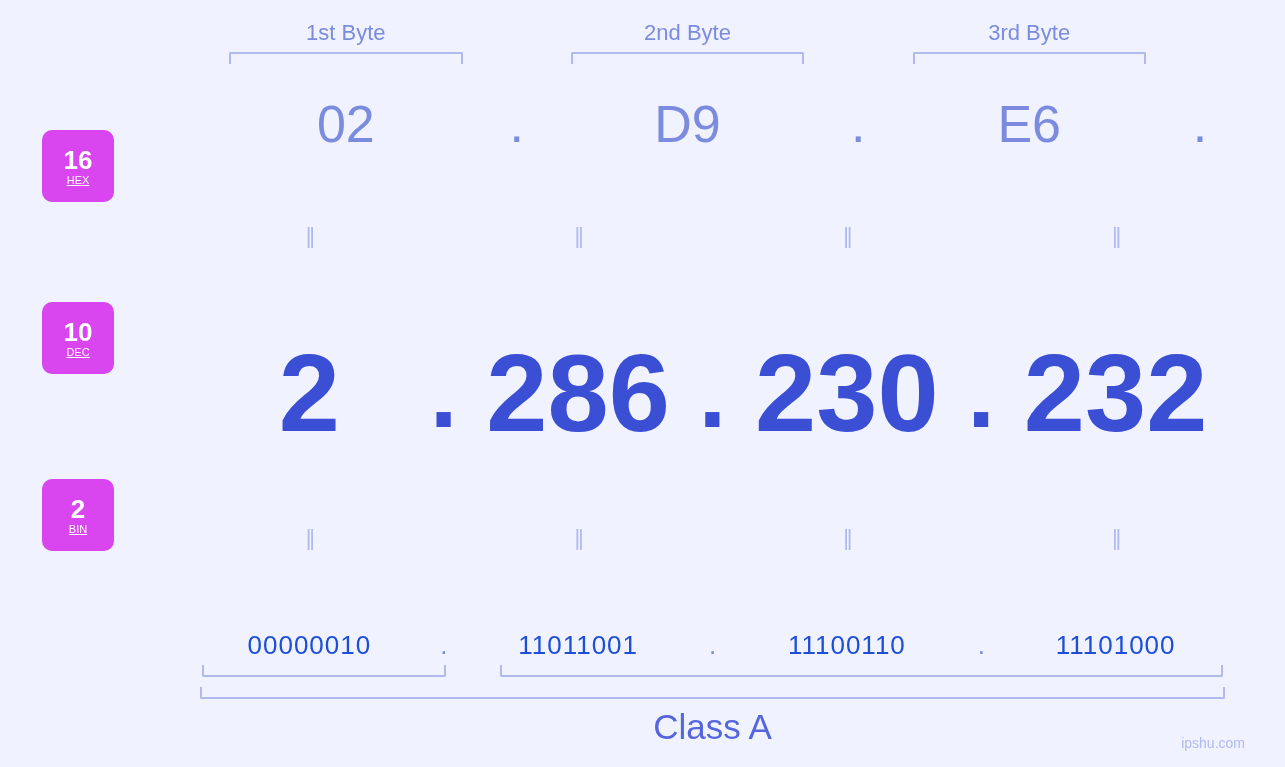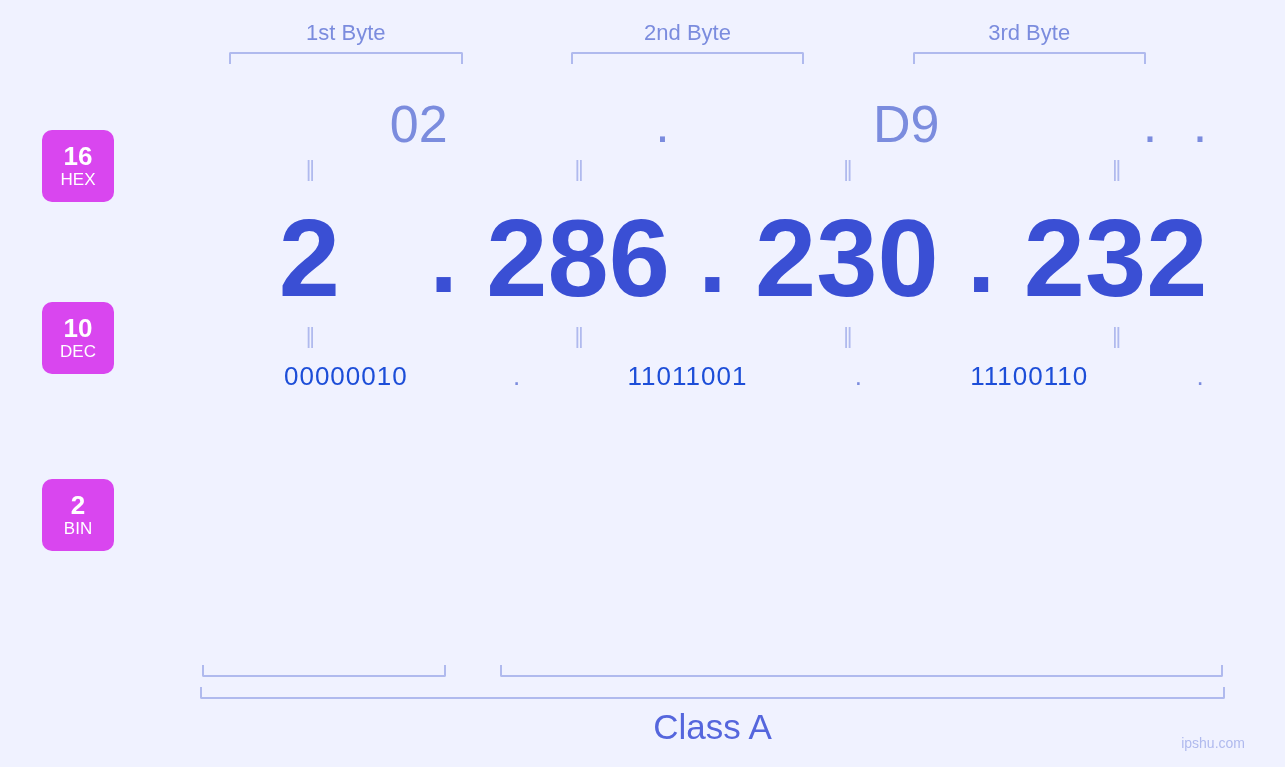--- a/index.html
+++ b/index.html
@@ -74,31 +74,33 @@
       margin-bottom: 0;
     }
 
     .badge-num {
       font-size: 26px;
       font-weight: bold;
       line-height: 1.1;
     }
 
     .badge-label {
-      font-size: 17px;
+      font-size: 11px;
       font-weight: normal;
+      text-decoration: underline;
     }
 
     
     .rows-area {
       display: flex;
       flex-direction: column;
       width: 100%;
       padding-left: 140px;
       flex: 1;
+      justify-content: space-between;
     }
 
     .ip-row {
       display: flex;
       align-items: center;
       justify-content: flex-start;
       width: 100%;
       position: relative;
     }
 
@@ -316,20 +318,23 @@
       </div>
       <div class="dot-cell">
         <span class="dot-hex">.</span>
       </div>
       <div class="cell">
         <span class="hex-value">D9</span>
       </div>
       <div class="dot-cell">
         <span class="dot-hex">.</span>
       </div>
+      <div class="cell">
+        <span class="hex-value">E6</span>
+      </div>
       <div class="dot-cell">
         <span class="dot-hex">.</span>
       </div>
     </div>
 
     <div class="eq-row-wrapper">
       <div class="eq-cell">
           <span class="equals-sign">||</span>
         </div>
       <div class="eq-dot"></div>
@@ -399,20 +404,23 @@
         <span class="bin-value">11011001</span>
       </div>
       <div class="dot-cell">
         <span class="dot-bin" style="color:#7b8cde;font-size:26px;">.</span>
       </div>
       <div class="cell">
         <span class="bin-value">11100110</span>
       </div>
       <div class="dot-cell">
         <span class="dot-bin" style="color:#7b8cde;font-size:26px;">.</span>
+      </div>
+      <div class="cell">
+        <span class="bin-value">11101000</span>
       </div>
     </div>
 
   </div>
 
   <div class="bottom-section">
     <div class="bracket-bottom-row">
       <div class="bracket-bottom-network"></div>
       <div class="dot-spacer"></div>
       <div class="bracket-bottom-host" style="display:flex;flex:3;">

